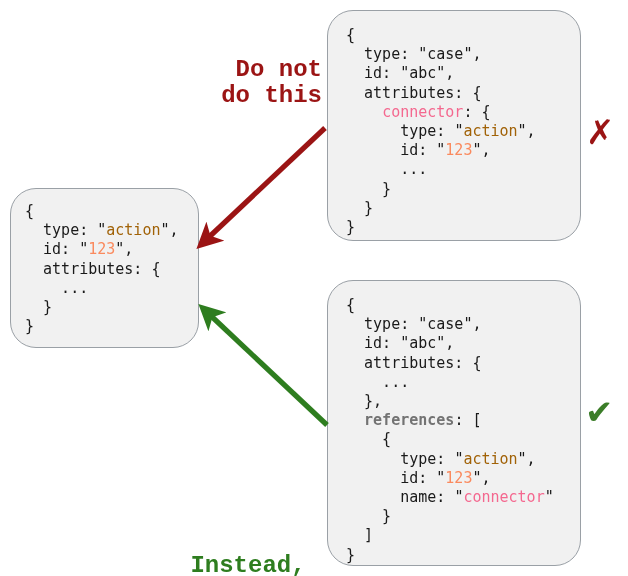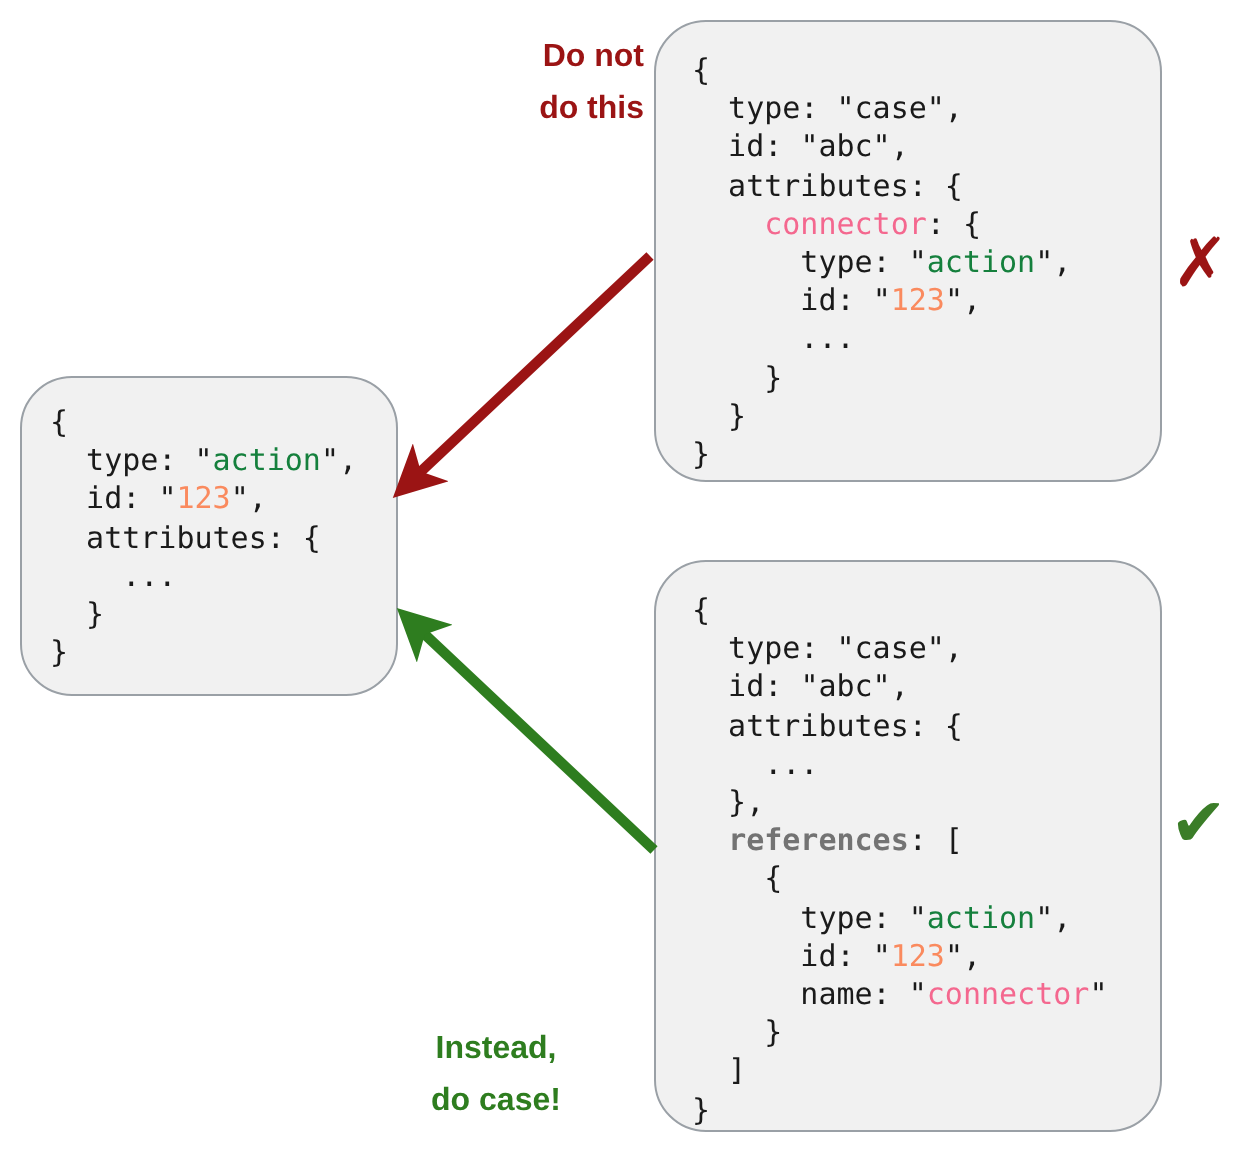--- a/index.html
+++ b/index.html
@@ -33,21 +33,21 @@
     white-space: pre;
     overflow: hidden;
     z-index: 2;
   }
   .code-box .code-inner {
     position: absolute;
   }
   .code-line { white-space: pre; }
 
   .tok-key-pink { color: #f4688f; }
-  .tok-str-blue { color: #15803d; }
+  .tok-str-blue { color: #a16207; }
   .tok-num-orange { color: #fa8a5e; text-align: center; }
   .tok-str-pink { color: #f4688f; }
   .tok-bold { font-weight: bold; color: #737373; }
   .tok-plain { color: #1a1a1a; }
 
   
   #box-left {
     left: 10px; top: 188px; width: 189px; height: 160px;
   }
   #box-left .code-inner { left: 14px; top: 13px; }
@@ -58,27 +58,28 @@
   #box-top-right .code-inner { left: 18px; top: 15px; }
 
   #box-bottom-right {
     left: 327px; top: 280px; width: 254px; height: 286px;
   }
   #box-bottom-right .code-inner { left: 18px; top: 15px; }
 
   
   .annot-label {
     position: absolute;
-    font-family: Liberation Sans, sans-serif;
+    font-family: Liberation Mono, monospace;
     font-weight: bold;
-    font-size: 16px;
+    font-size: 24px;
     line-height: 26px;
     text-align: center;
     white-space: pre-line;
     z-index: 4;
+    margin-top: 41px;
   }
   #label-bad {
     color: #9b1414;
     left: 196px;
     top: 16px;
     width: 126px;
     text-align: right;
   }
   #label-good {
     color: #2e7d1f;

